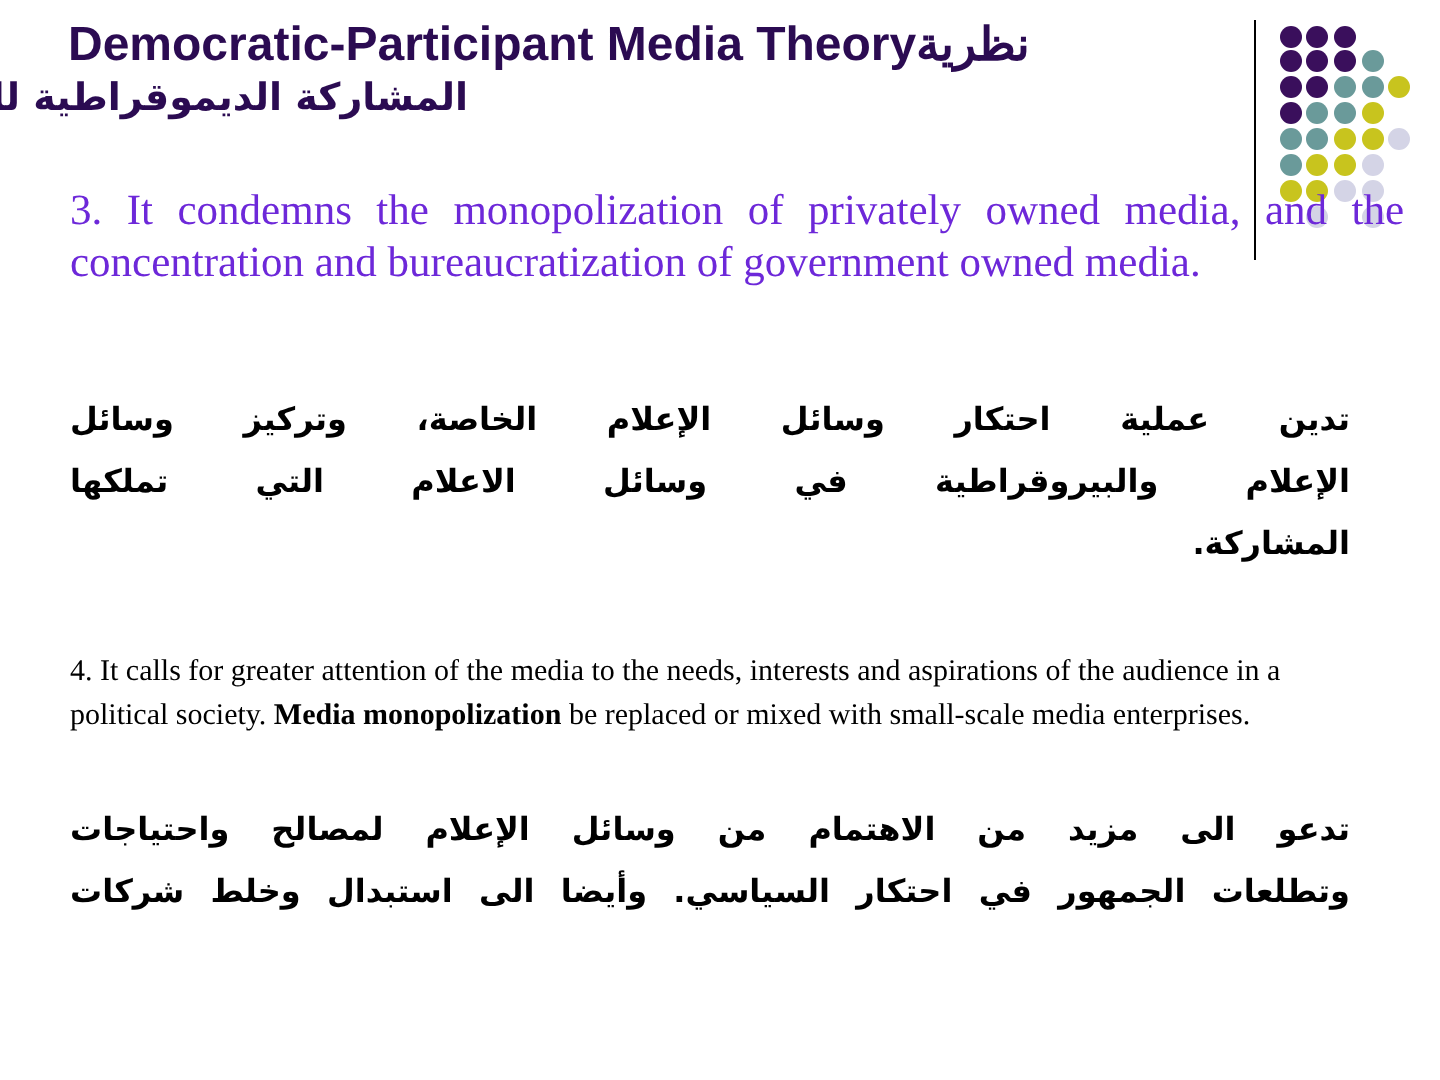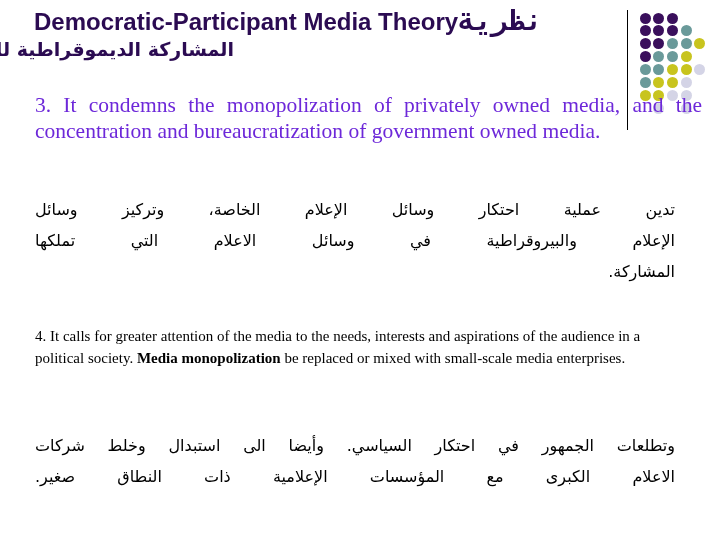--- a/index.html
+++ b/index.html
@@ -16,39 +16,39 @@
     }
     .vline { position:absolute; left:627px; top:10px; width:1px; height:120px; background:#000; }
     .dots { position:absolute; left:0; top:0; width:720px; height:140px; pointer-events:none; }
     .dot { position:absolute; width:11px; height:11px; border-radius:50%; }
     .p3-en {
       position:absolute; left:35px; top:92px; width:667px;
       font-family:"Liberation Serif", serif; font-size:21.5px; line-height:26px;
       color:#6d28d9; text-align:justify; text-align-last:left;
     }
     .ar {
-      position:absolute; font-family:"DejaVu Sans", sans-serif; font-weight:normal;
+      position:absolute; font-family:"DejaVu Sans", sans-serif; font-weight:bold;
       color:#000; direction:rtl; white-space:nowrap;
     }
     .ar-line { position:absolute; right:0; }
     .p3-ar { left:35px; top:200px; width:640px; height:100px; font-size:16px; }
     .p4-en {
       position:absolute; left:35px; top:325px; width:650px;
       font-family:"Liberation Serif", serif; font-size:15px; line-height:22px; color:#000;
     }
     .p4-en b { font-weight:bold; }
     .p4-ar { left:35px; top:405px; width:640px; height:110px; font-size:16px; }
   </style>
 </head>
 <body>
 
 <div>
 
   <div class="title-en">
-    <span>Democratic-Participant Media Theory</span><span style="font-family:Liberation Mono, monospace;font-size:28px;">نظرية</span>
+    <span>Democratic-Participant Media Theory</span><span style="font-family:Liberation Sans, sans-serif;font-size:23px;">نظرية</span>
   </div>
   <div class="title-ar">المشاركة الديموقراطية للإعلام</div>
 
   <div class="vline"></div>
   <div class="dots" id="dots">
       <div class="dot" style="left: 639.5px; top: 12.5px; background: rgb(58, 15, 92);"></div>
       <div class="dot" style="left: 652.5px; top: 12.5px; background: rgb(58, 15, 92);"></div>
       <div class="dot" style="left: 666.5px; top: 12.5px; background: rgb(58, 15, 92);"></div>
       <div class="dot" style="left: 639.5px; top: 24.5px; background: rgb(58, 15, 92);"></div>
       <div class="dot" style="left: 652.5px; top: 24.5px; background: rgb(58, 15, 92);"></div>
@@ -86,17 +86,17 @@
     <div class="ar-line" style="top:0px;width:640px;text-align:justify;text-align-last:justify;">تدين  عملية  احتكار  وسائل              الإعلام  الخاصة،  وتركيز  وسائل</div>
     <div class="ar-line" style="top:31px;width:640px;text-align:justify;text-align-last:justify;">الإعلام  والبيروقراطية  في  وسائل                 الاعلام  التي  تملكها</div>
     <div class="ar-line" style="top:62px;">المشاركة.</div>
   </div>
 
   <div class="p4-en">
     <span>4. It calls for greater attention of the media to the needs, interests and aspirations of the audience in a political society. </span><b>Media monopolization</b><span> be replaced or mixed with small-scale media enterprises.</span>
   </div>
 
   <div class="ar p4-ar">
+    <div class="ar-line" style="top:0px;width:640px;text-align:justify;text-align-last:justify;">تدعو الى مزيد من      الاهتمام من وسائل                 الإعلام لمصالح واحتياجات</div>
     <div class="ar-line" style="top:31px;width:640px;text-align:justify;text-align-last:justify;">وتطلعات الجمهور في احتكار السياسي. وأيضا الى استبدال وخلط شركات</div>
-    <div class="ar-line" style="top:62px;width:640px;text-align:justify;text-align-last:justify;">الاعلام الكبرى مع المؤسسات                 الإعلامية ذات النطاق صغير.</div>
   </div>
 
 </div>
 
 </body></html>

